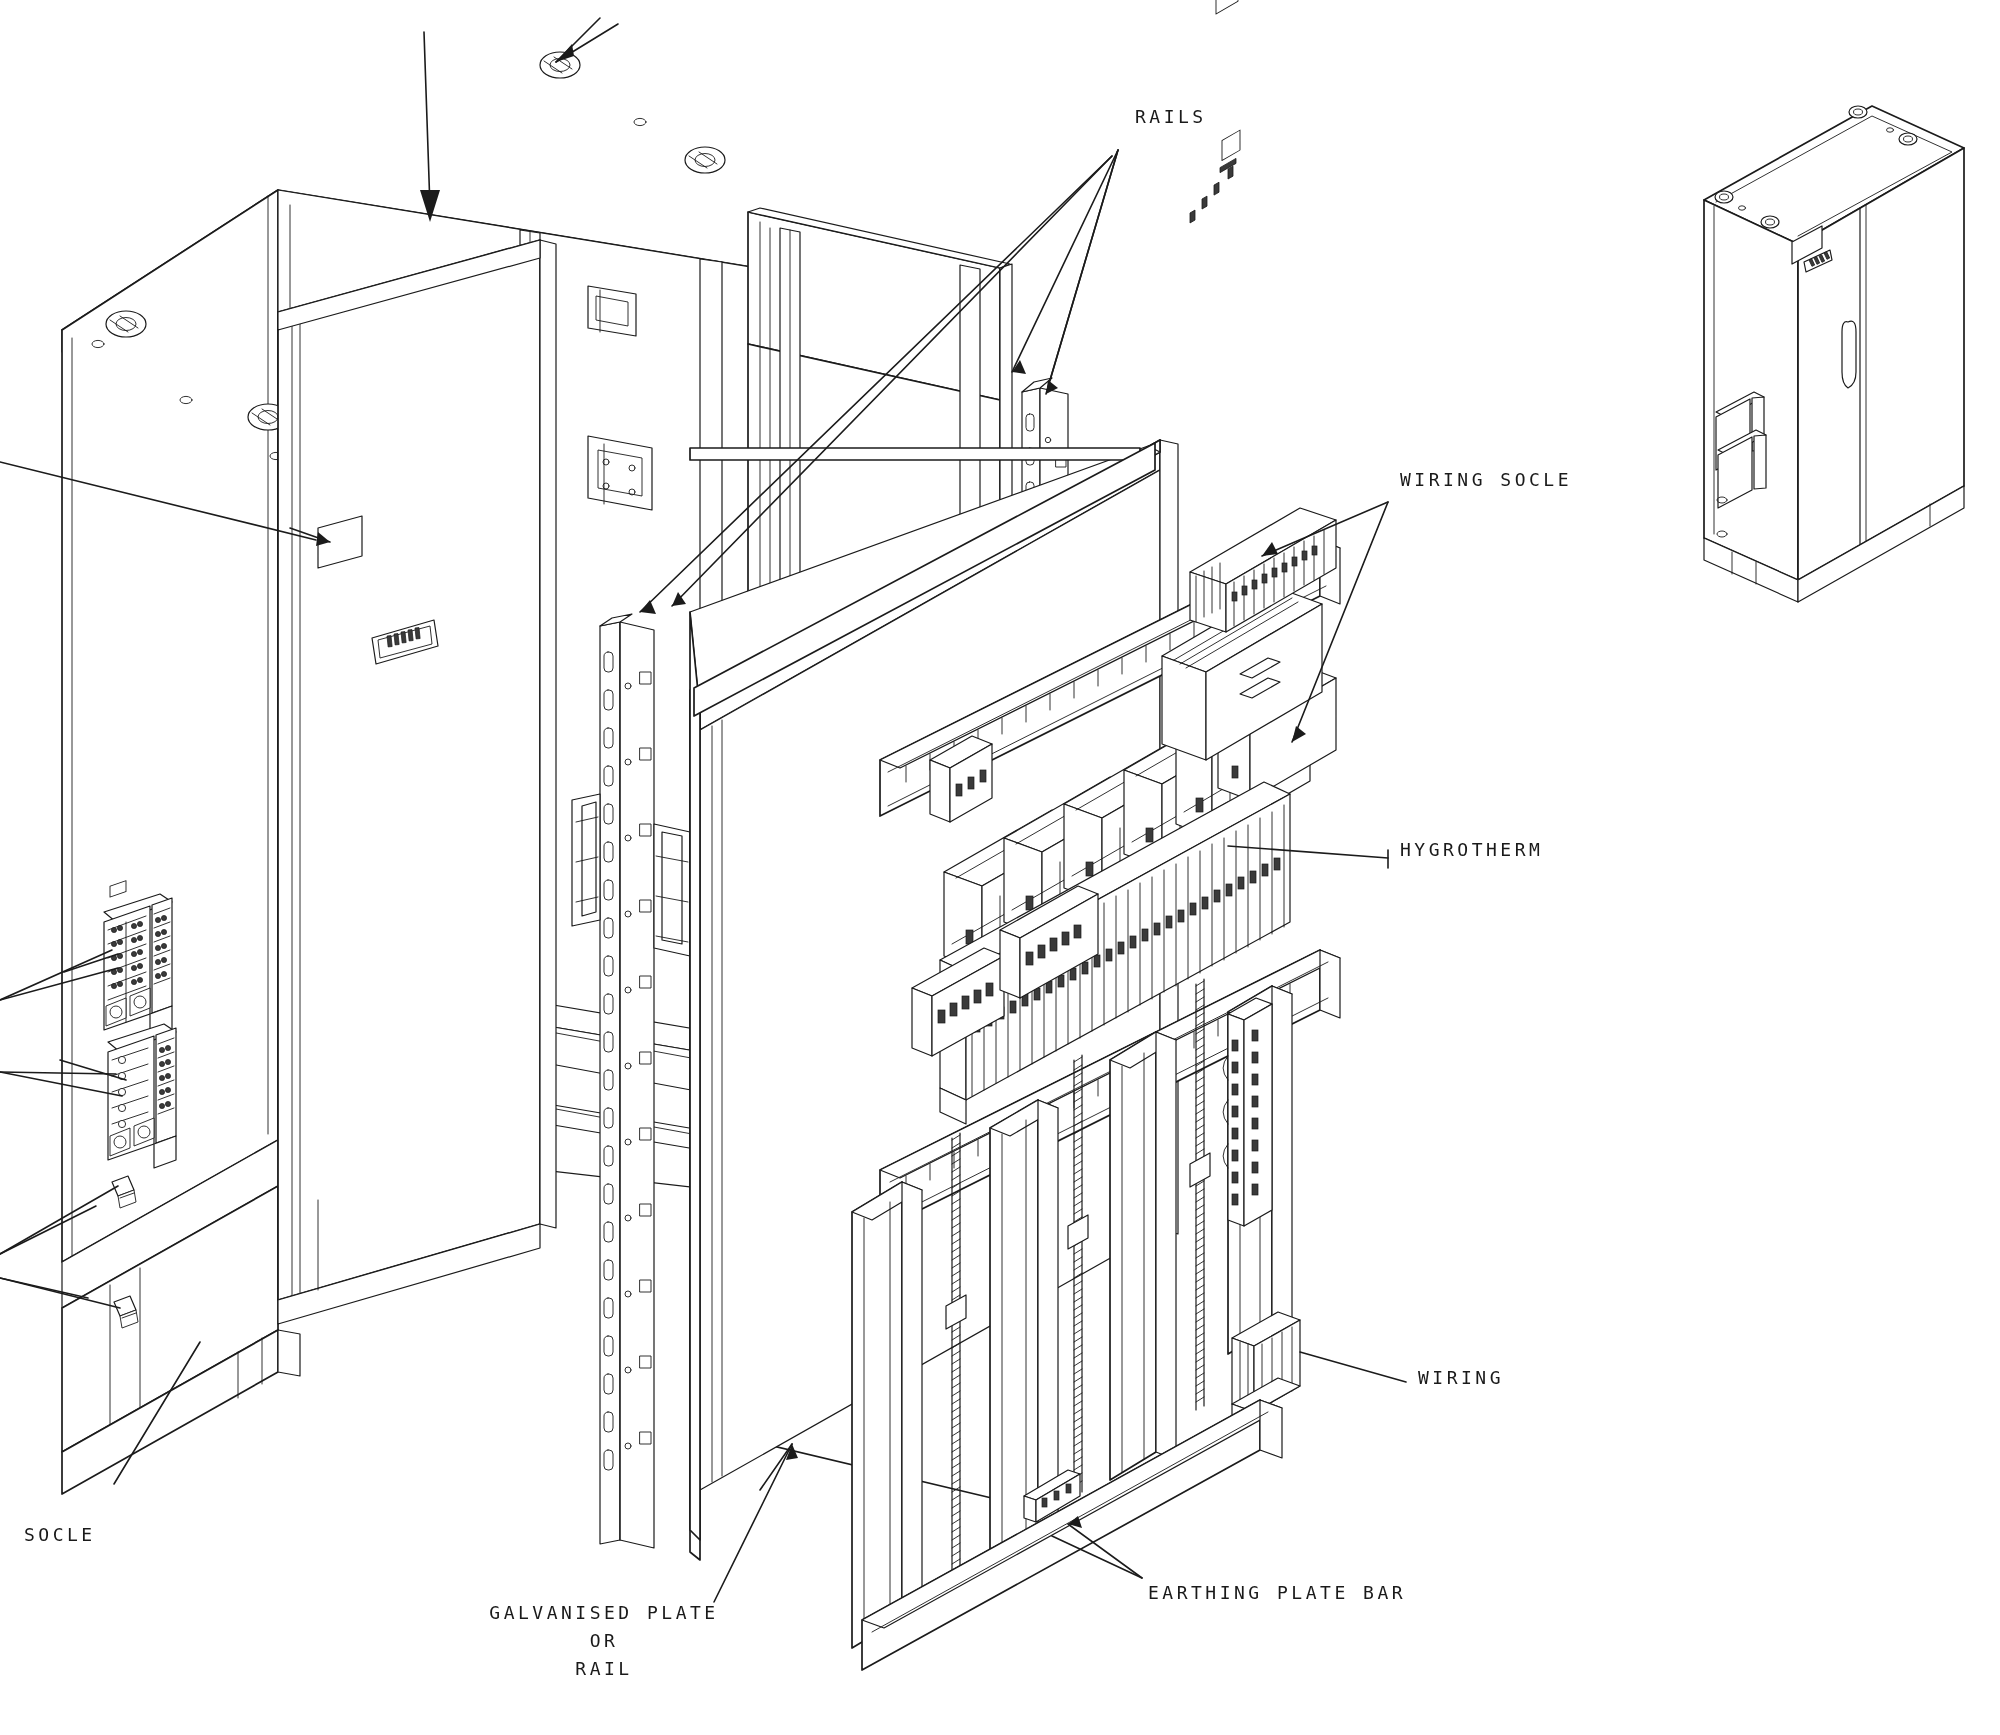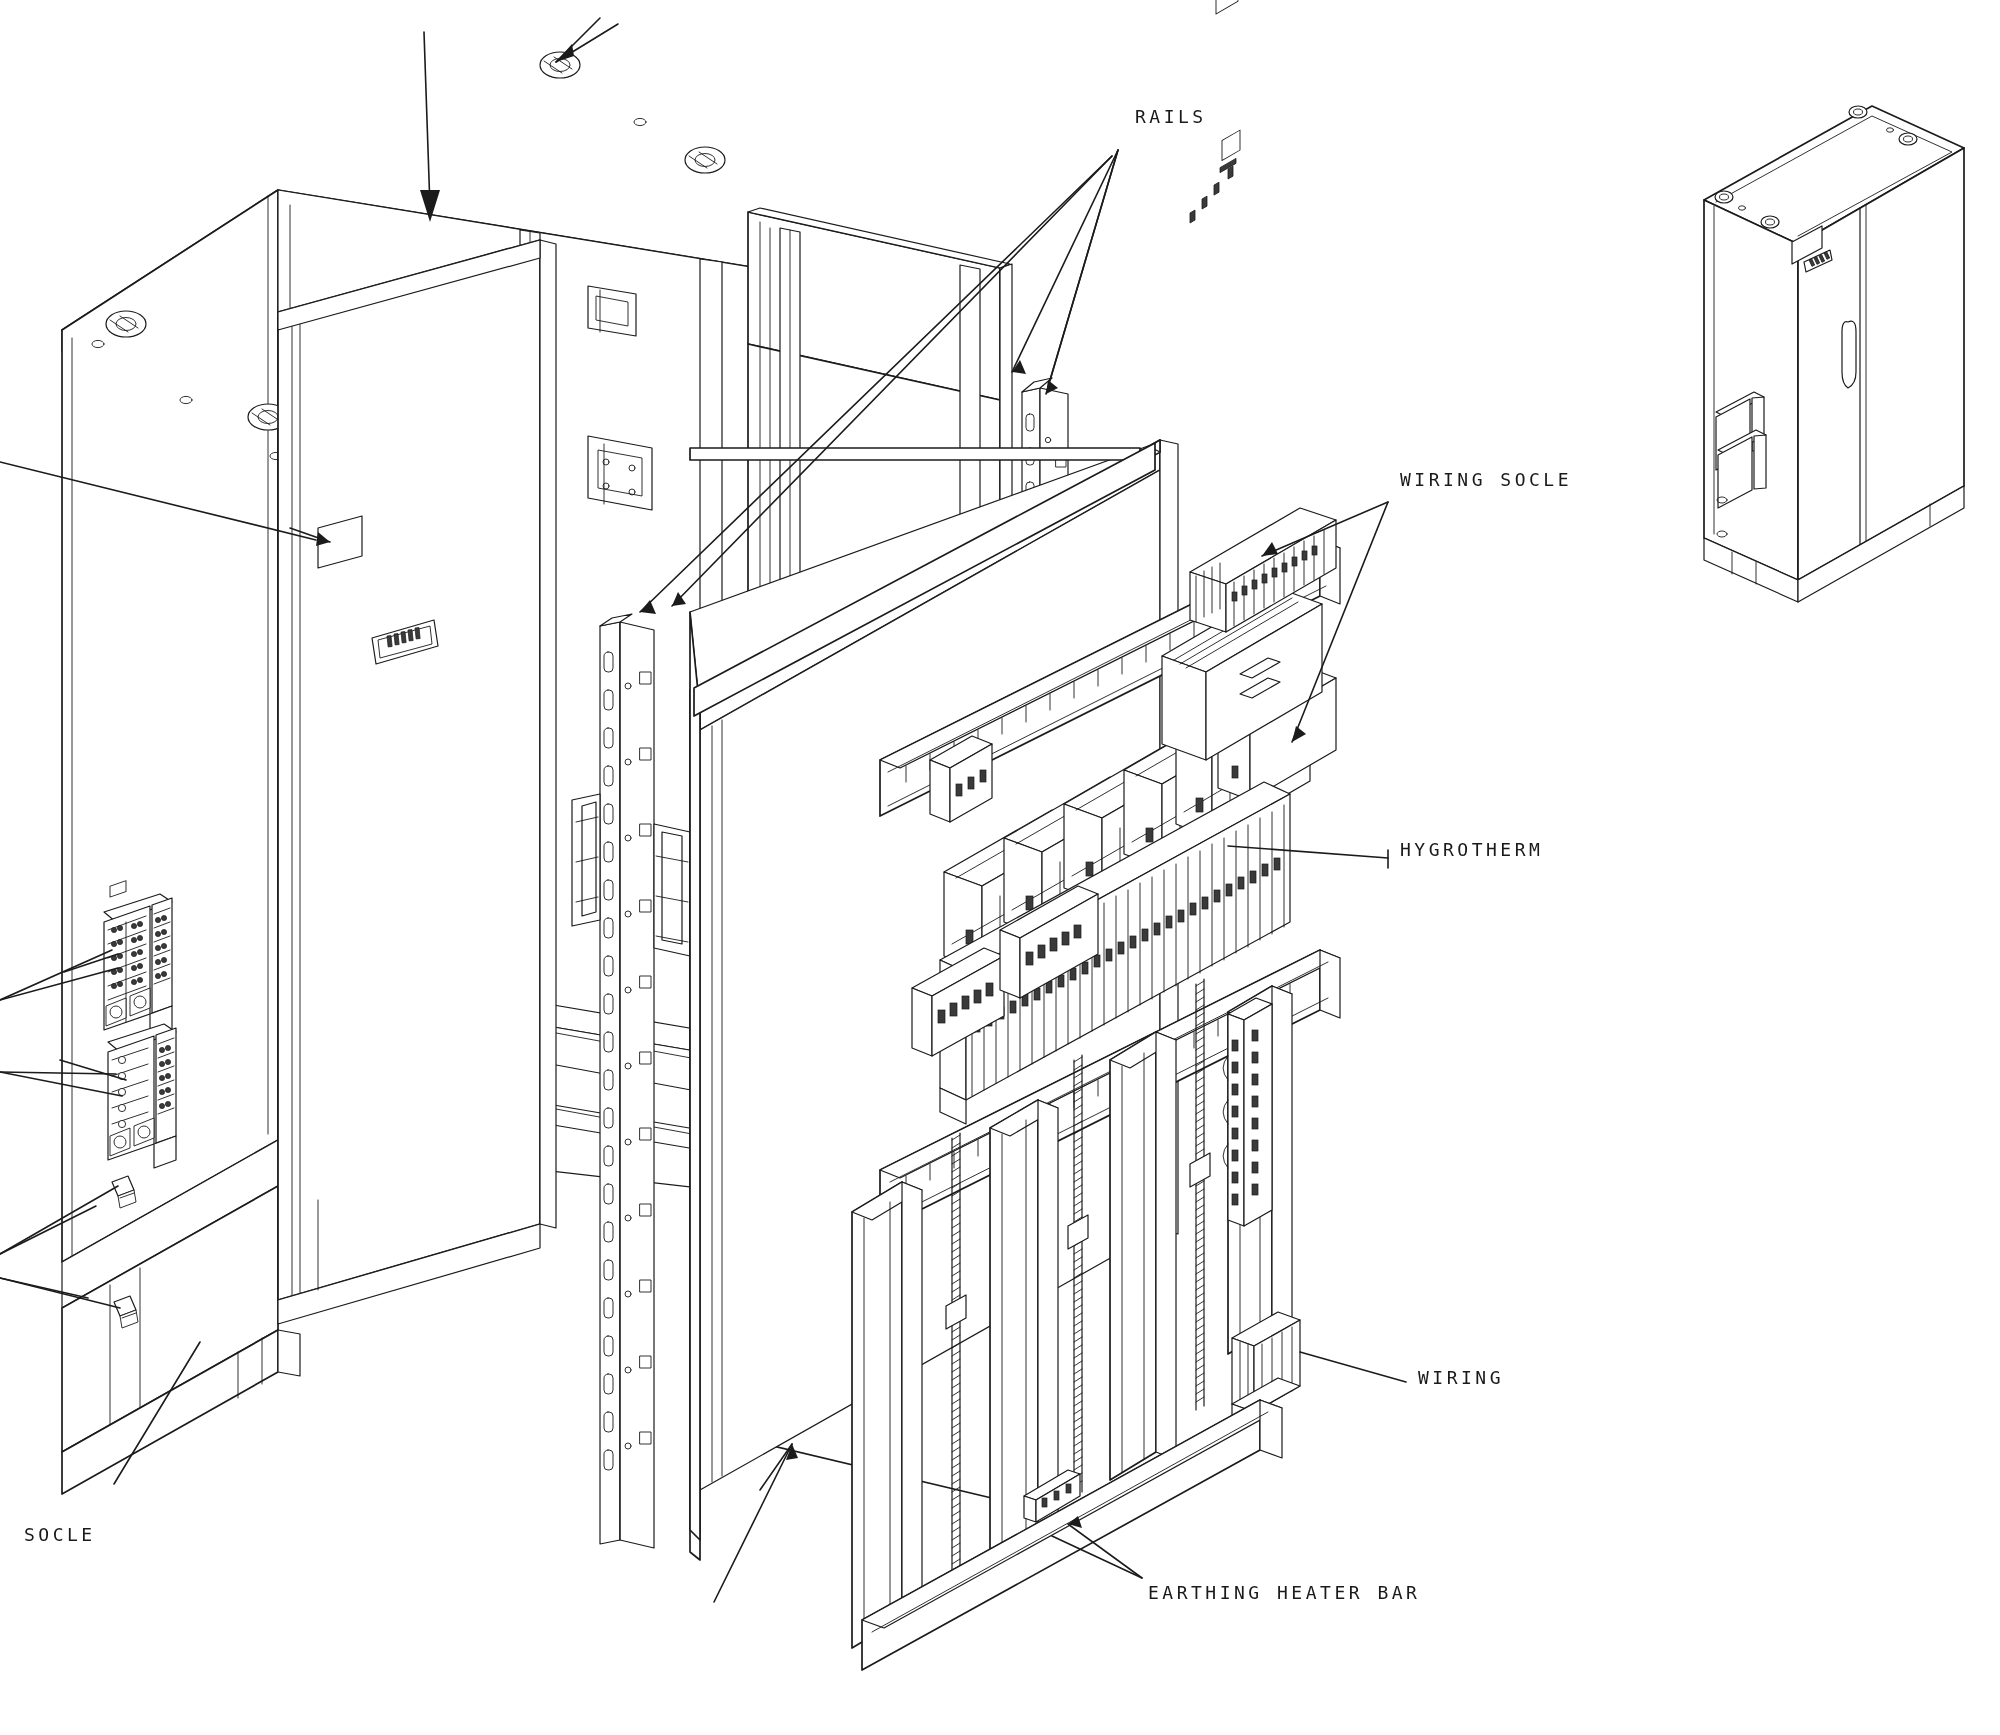--- a/index.html
+++ b/index.html
@@ -890,18 +890,21 @@
   </svg>
 
   <div class="lbl" style="left:1135px; top:103px;">RAILS</div>
 
   <div class="lbl" style="left:1400px; top:466px;">WIRING SOCLE</div>
 
   <div class="lbl" style="left:1400px; top:836px;text-align:right;">HYGROTHERM</div>
 
   <div class="lbl" style="left:1418px; top:1364px;">WIRING</div>
 
-  <div class="lbl" style="left:1148px; top:1579px;">EARTHING HEATER BAR</div>
+  <div class="lbl" style="left:1148px; top:1579px;">EARTHING PLATE BAR</div>
 
   <div class="lbl" style="left:24px; top:1481px;margin-top:40px;">SOCLE</div>
 
+  <div class="lbl ctr" style="left:444px; top:1599px; width:320px;">GALVANISED PLATE
+OR
+RAIL</div>
 
 </div>
 
 </body></html>

